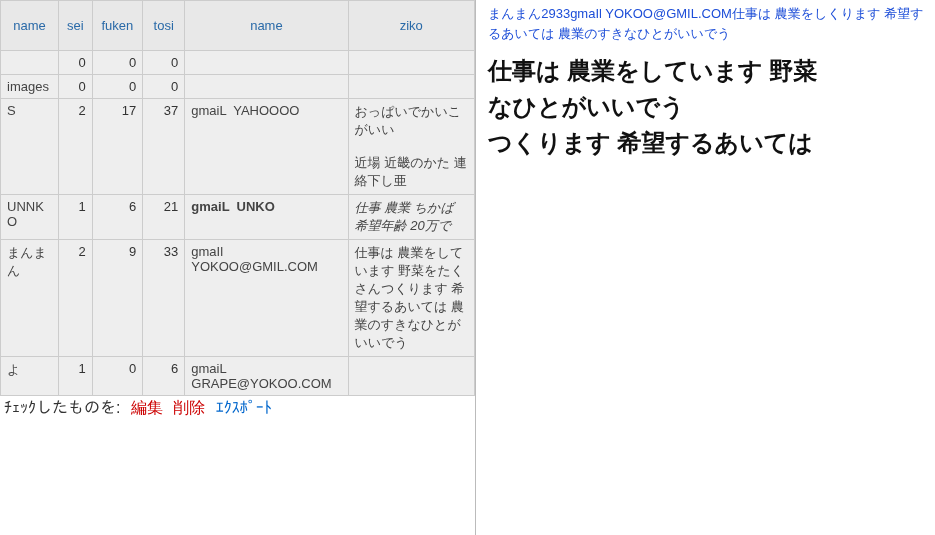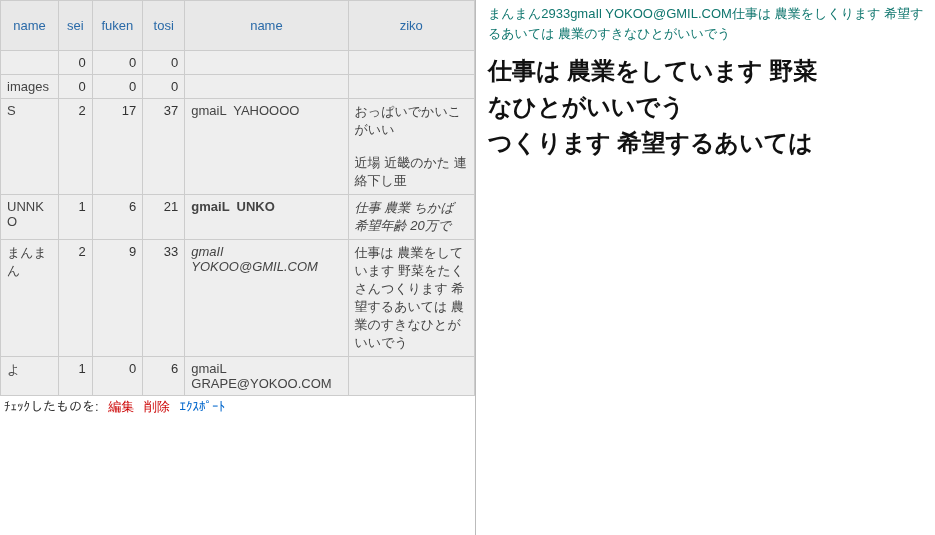--- a/index.html
+++ b/index.html
@@ -5,23 +5,23 @@
   html,body{margin:0;padding:0;font-family:"Meiryo","Hiragino Kaku Gothic Pro",sans-serif;font-size:13px;color:#333;background:#fff}
   .wrap{display:flex;width:935px;height:535px;overflow:hidden}
   .left{width:475px;flex-shrink:0;overflow:hidden}
   .right{flex:1;padding:4px 8px 0 12px;border-left:1px solid #bbb}
   table{border-collapse:collapse;width:100%;table-layout:fixed}
   th,td{border:1px solid #ccc;padding:4px 6px;vertical-align:top;word-wrap:break-word;background:#eee}
   th{background:#e8e8e8;color:#2a6aa8;text-align:center;font-weight:normal;padding:17px 4px}
   th a{color:#2a6aa8;text-decoration:none}
   td.num{text-align:right}
   td.txt{color:#444}
-  .intro{font-size:13px;line-height:1.5;margin-bottom:10px;color:#0f766e}
+  .intro{font-size:13px;line-height:1.5;margin-bottom:10px;color:#1d4ed8}
   .headline{font-size:24px;font-weight:bold;line-height:1.5;color:#111;letter-spacing:0;white-space:nowrap}
-  .footer-links{font-size:13px;color:#333;padding:2px 4px}
+  .footer-links{font-size:16px;color:#333;padding:2px 4px}
   .footer-links span{margin-right:6px}
   .red{color:#c00}
   .blue{color:#06c}
   col.c-name{width:55px}
   col.c-sei{width:32px}
   col.c-fuken{width:48px}
   col.c-tosi{width:40px}
   col.c-text{width:155px}
   col.c-ziko{width:120px}
 </style>
@@ -82,21 +82,21 @@
             <td class="num" style="white-space: pre-wrap;">6</td>
             <td class="num" style="white-space: pre-wrap;">21</td>
             <td class="txt" style="white-space: pre-wrap; font-weight: bold;">gmaiL  UNKO</td>
             <td class="txt" style="white-space: pre-wrap; font-style: italic;">仕事 農業 ちかば 希望年齢 20万で</td>
           </tr>
           <tr>
             <td class="txt" style="white-space: pre-wrap;">まんまん</td>
             <td class="num" style="white-space: pre-wrap;">2</td>
             <td class="num" style="white-space: pre-wrap;">9</td>
             <td class="num" style="white-space: pre-wrap;">33</td>
-            <td class="txt" style="white-space: pre-wrap; font-style: italic;">gmaIl  YOKOO@GMIL.COM</td>
+            <td class="txt" style="white-space: pre-wrap;">gmaIl  YOKOO@GMIL.COM</td>
             <td class="txt" style="white-space: pre-wrap; margin-left: 22px;">仕事は 農業をしています 野菜をたくさんつくります 希望するあいては 農業のすきなひとがいいでう</td>
           </tr>
           <tr>
             <td class="txt" style="white-space: pre-wrap;">よ</td>
             <td class="num" style="white-space: pre-wrap;">1</td>
             <td class="num" style="white-space: pre-wrap;">0</td>
             <td class="num" style="white-space: pre-wrap;">6</td>
             <td class="txt" style="white-space: pre-wrap;">gmaiL  GRAPE@YOKOO.COM</td>
             <td class="txt" style="white-space: pre-wrap;"></td>
           </tr>

